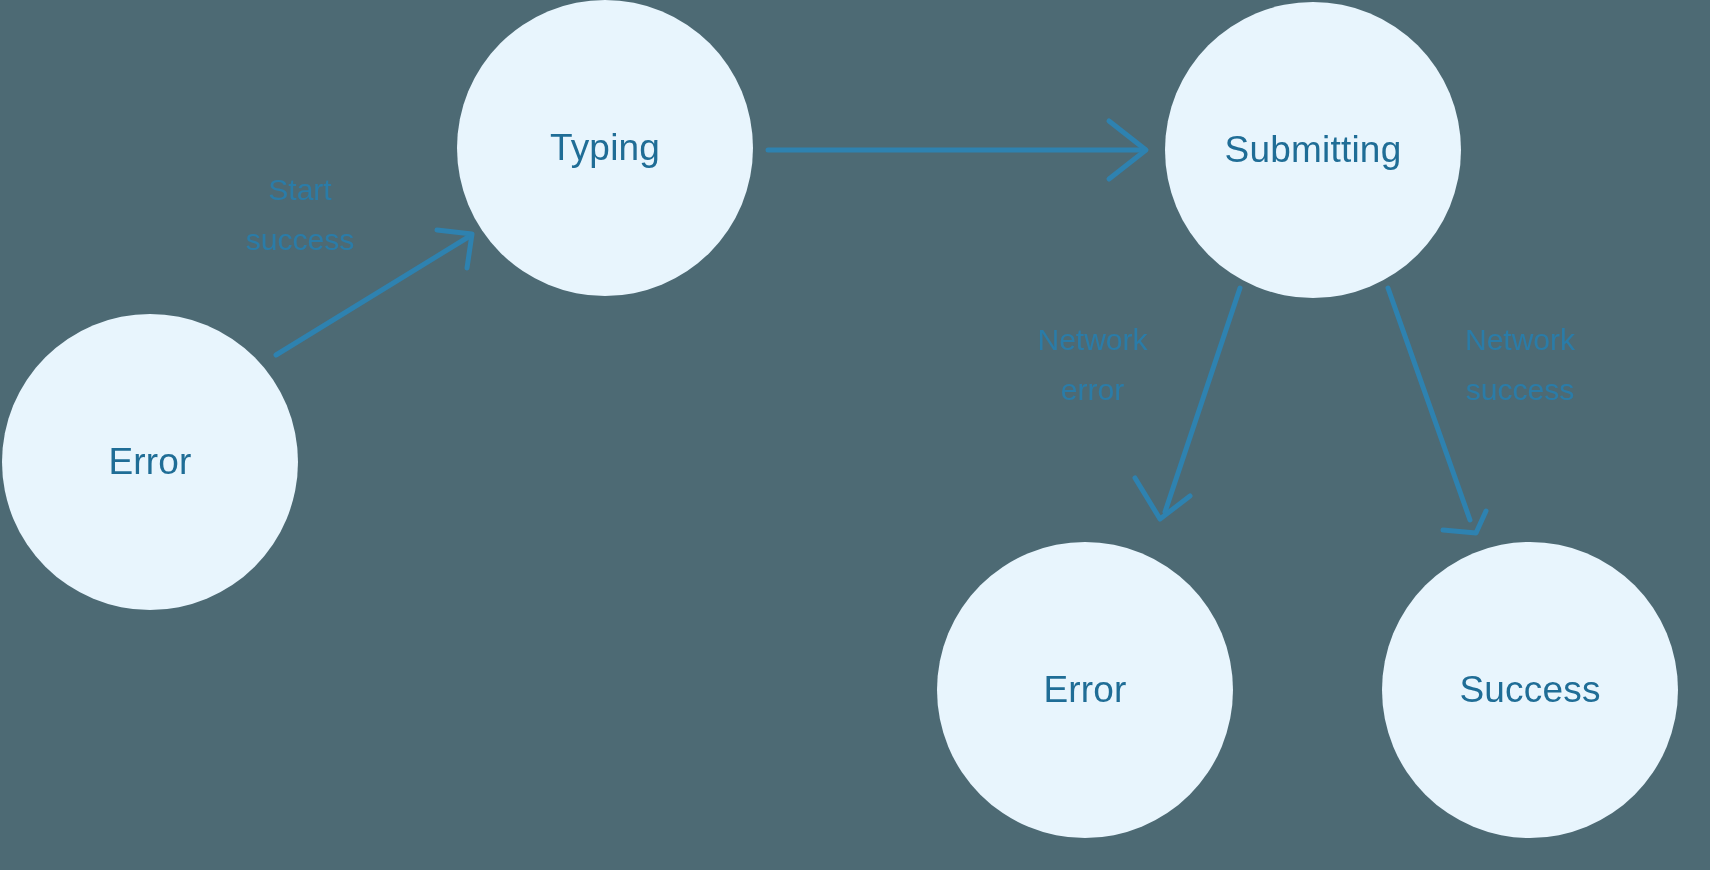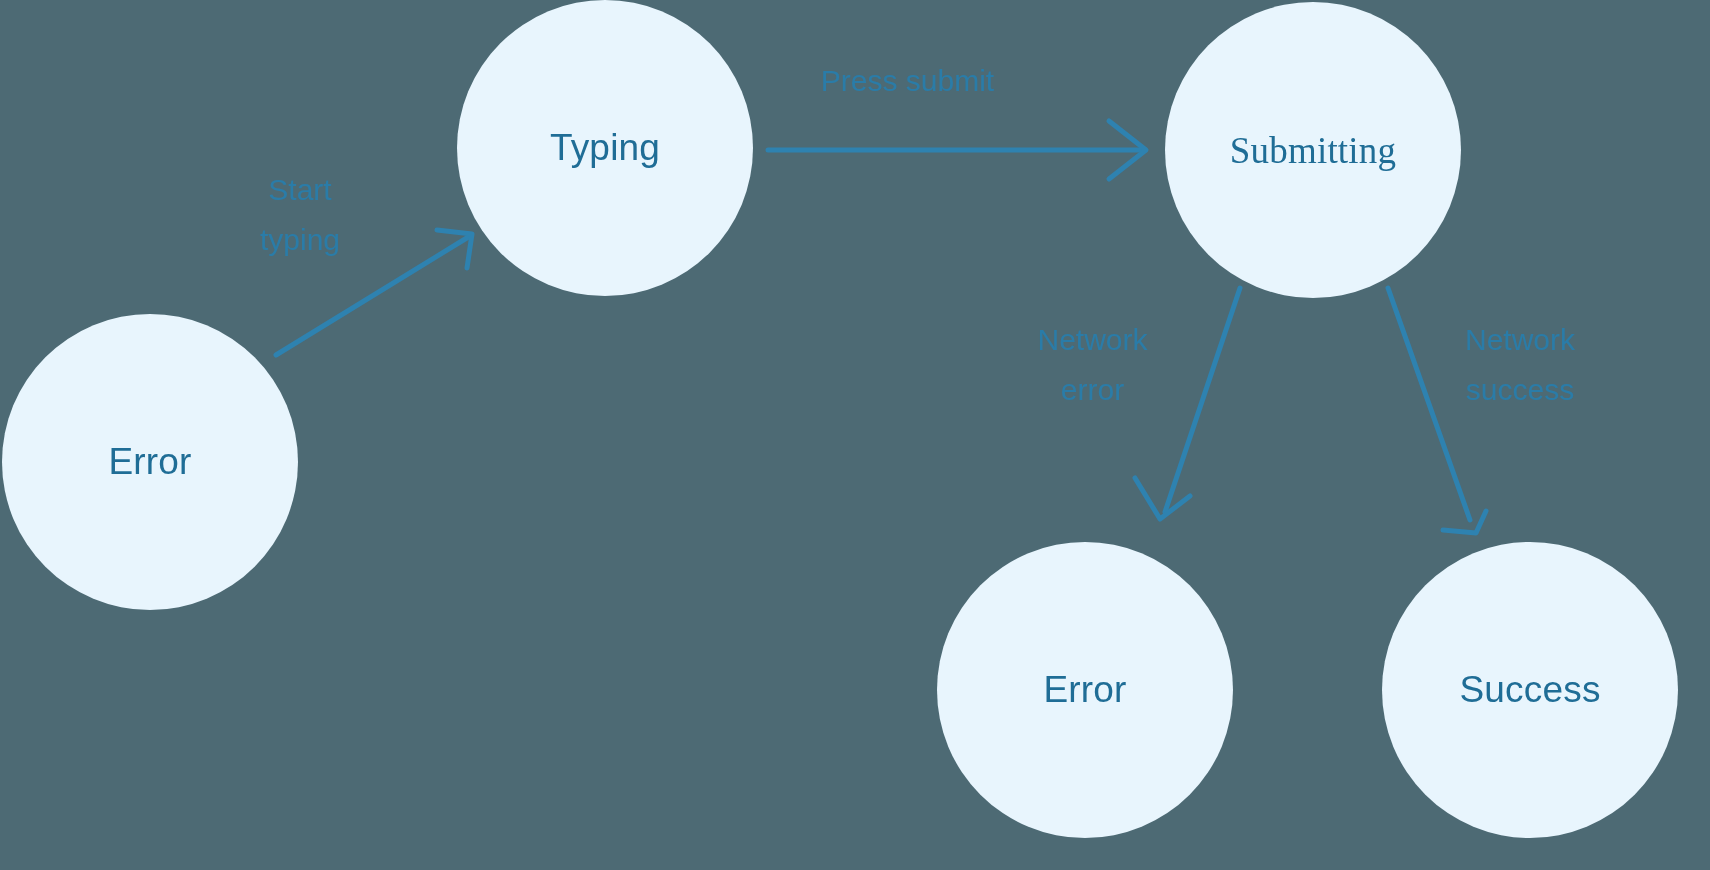--- a/index.html
+++ b/index.html
@@ -78,36 +78,35 @@
   </svg>
 
   <div class="node" style="left:2px; top:314px; width:296px; height:296px;">
     <span class="node-label">Error</span>
   </div>
 
   <div class="node" style="left:457px; top:0px; width:296px; height:296px;">
     <span class="node-label">Typing</span>
   </div>
 
-  <div class="node" style="left:1165px; top:2px; width:296px; height:296px;font-family:Liberation Serif, serif;">
+  <div class="node" style="left:1165px; top:2px; width:296px; height:296px;">
     <span class="node-label">Submitting</span>
   </div>
 
   <div class="node" style="left:937px; top:542px; width:296px; height:296px;">
     <span class="node-label">Error</span>
   </div>
 
   <div class="node" style="left:1382px; top:542px; width:296px; height:296px;">
     <span class="node-label">Success</span>
   </div>
 
   <div class="edge-label" style="left:224px; top:165px; width:152px;">Start
-typing</div>
+success</div>
 
-  <div class="edge-label" style="left:775px; top:56px; width:265px;">Press submit</div>
 
   <div class="edge-label" style="left:1010px; top:315px; width:165px;">Network
 error</div>
 
   <div class="edge-label" style="left:1430px; top:315px; width:180px;">Network
 success</div>
 
 </div>
 
 </body></html>

